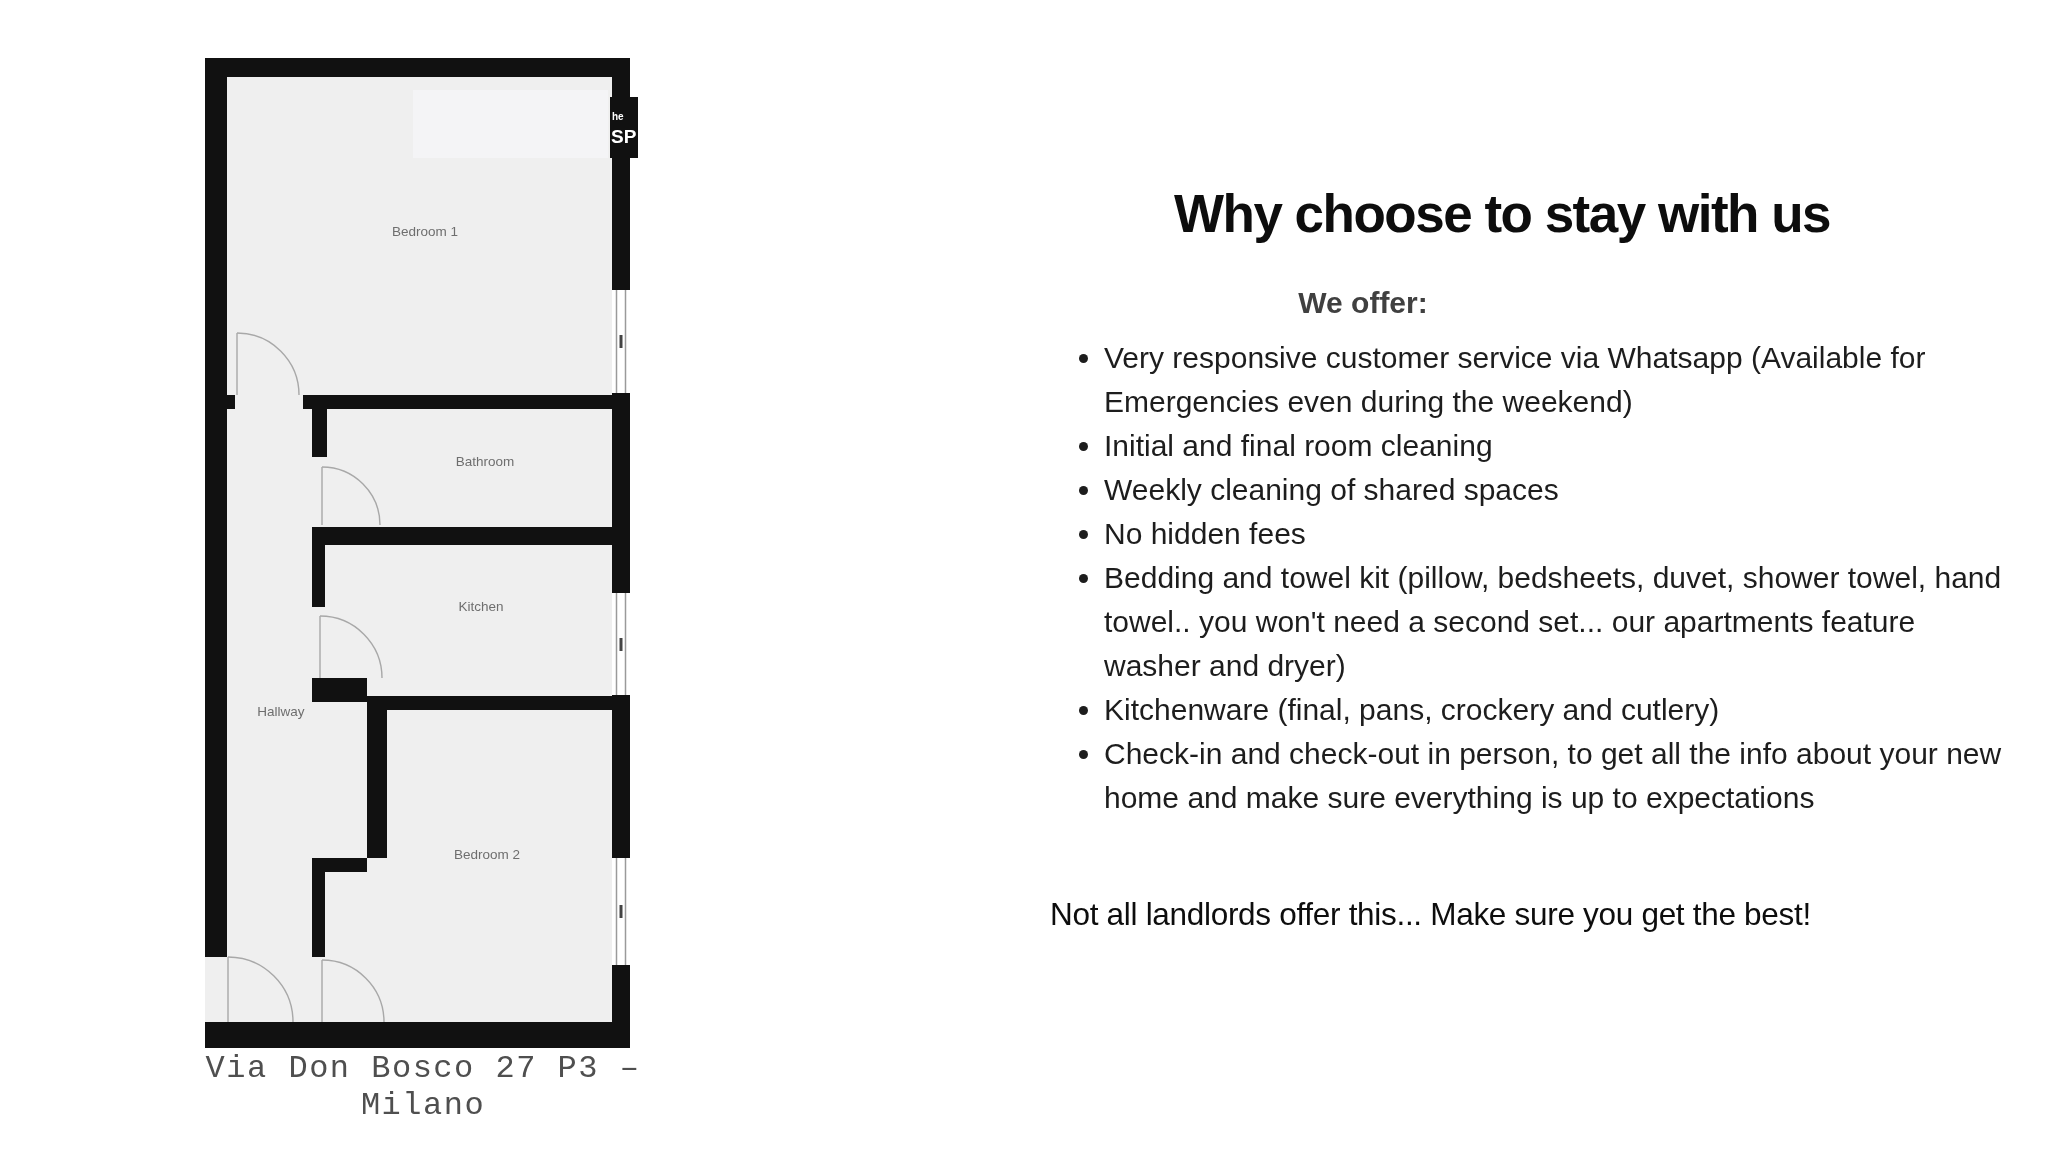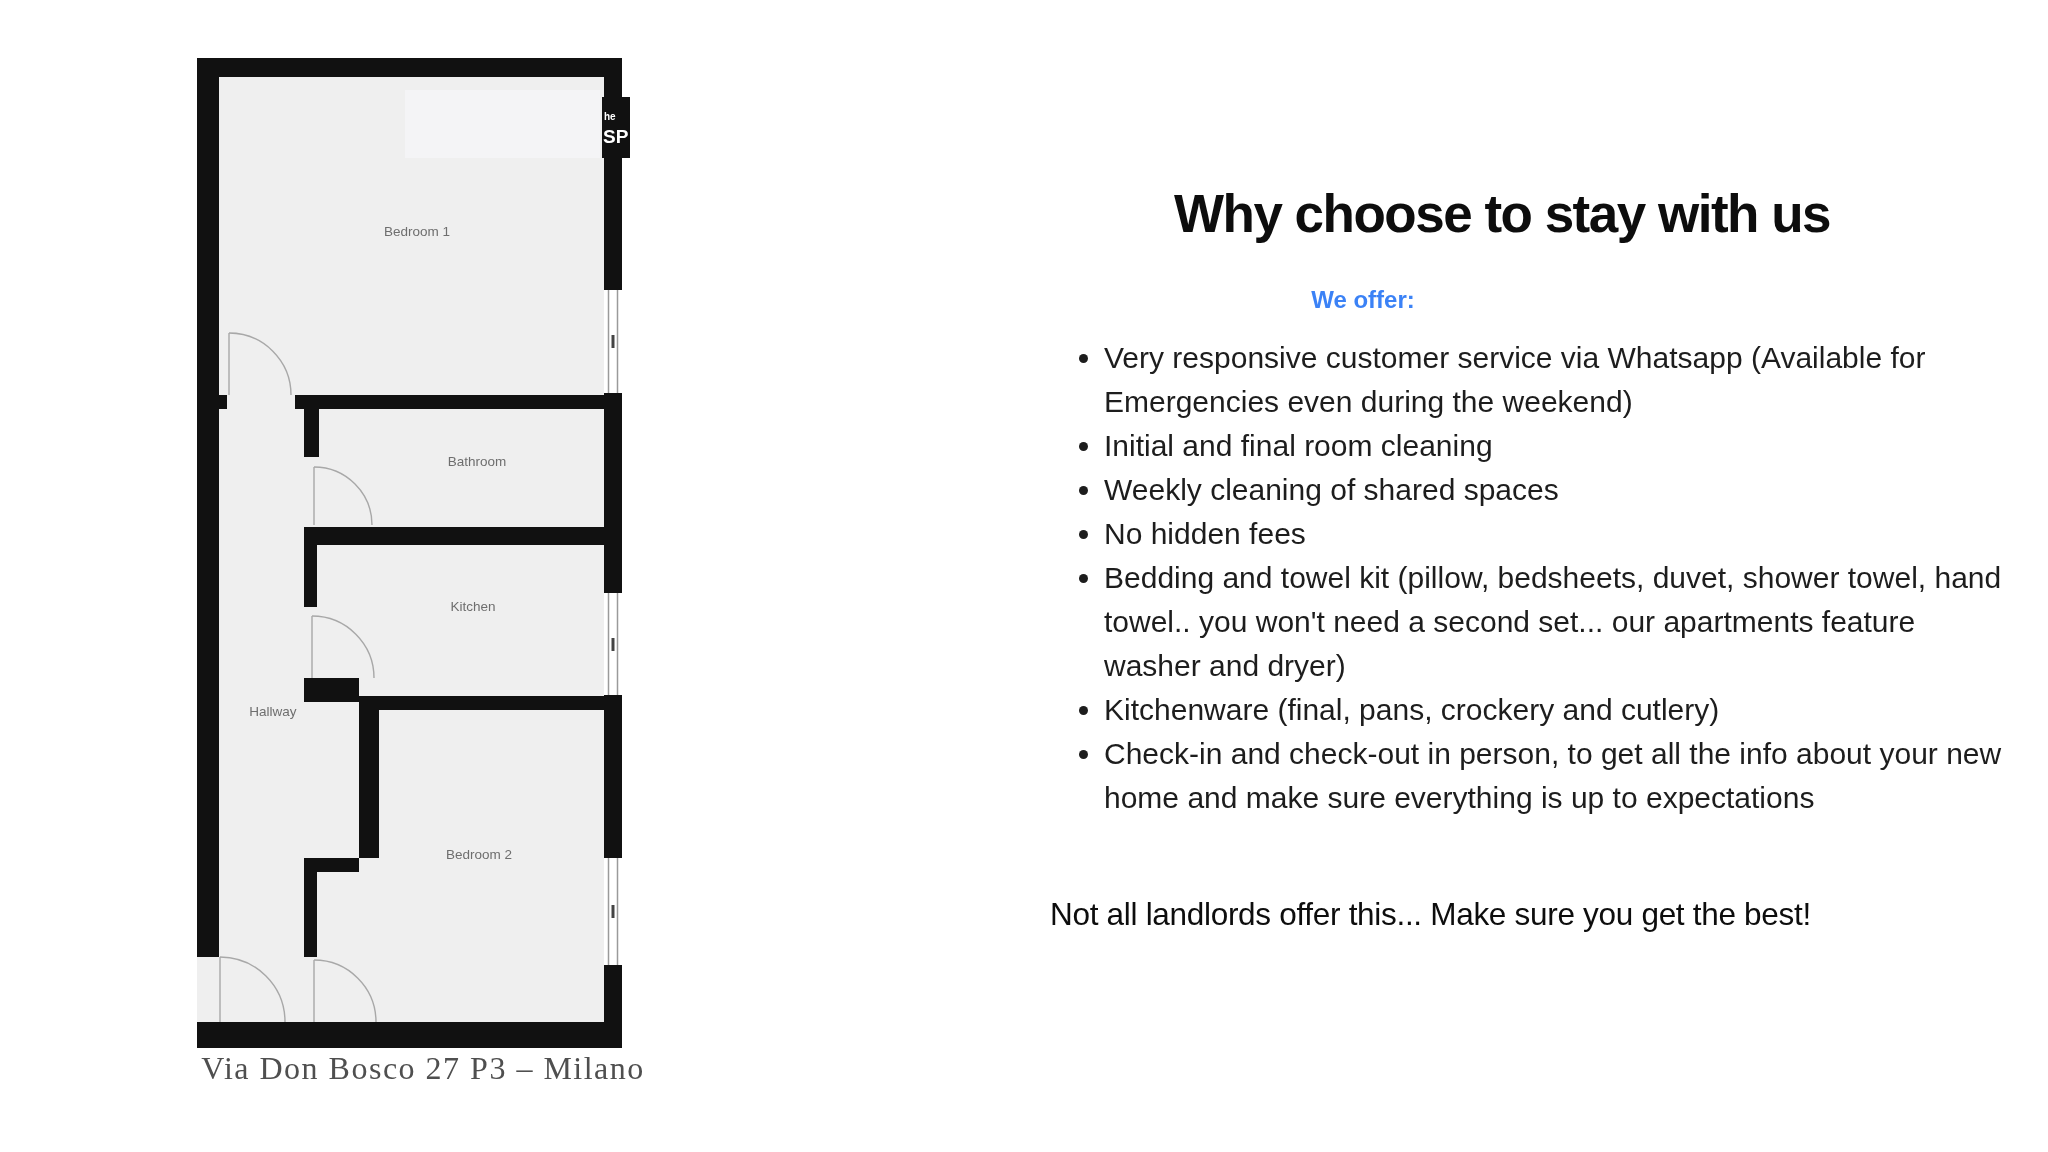--- a/index.html
+++ b/index.html
@@ -1,39 +1,39 @@
 <!DOCTYPE html>
 <html><head>
 <meta charset="utf-8">
 <style>
   html,body{margin:0;padding:0;}
   body{
     width:2048px;height:1152px;position:relative;background:#ffffff;
     font-family:"Liberation Sans", sans-serif;color:#1b1b1b;overflow:hidden;
   }
   
-  .plan-wrap{position:absolute;left:192px;top:50px;width:445px;height:1010px;}
+  .plan-wrap{position:absolute;left:200px;top:50px;width:445px;height:1010px;}
   .plan-caption{
     position:absolute;left:198px;top:1050px;width:450px;text-align:center;
-    font-family:Liberation Serif, serif;font-weight:normal;font-size:32px;
+    font-family:Liberation Mono, monospace;font-weight:normal;font-size:32px;
     color:#4f4f4f;letter-spacing:1.5px;
   }
   .room-label{
     font-family:"Liberation Sans", sans-serif;font-size:13.5px;fill:#6e6e6e;
   }
   .wm-small{font-family:"Liberation Sans", sans-serif;font-size:10px;fill:#ffffff;font-weight:bold;}
   .wm-big{font-family:"Liberation Sans", sans-serif;font-size:19px;fill:#ffffff;font-weight:bold;}
   
   .main-title{
     position:absolute;left:1048px;top:142px;width:908px;text-align:center;
     font-size:53px;font-weight:bold;color:#0d0d0d;letter-spacing:-1.5px;line-height:72px;
   }
   .offer-subtitle{
     position:absolute;left:1363px;top:286px;transform:translateX(-50%);
-    font-size:24px;font-weight:bold;color:#3b82f6;
+    font-size:30px;font-weight:bold;color:#404040;
   }
   .offer-list{
     position:absolute;left:1058px;top:324px;width:906px;margin:12px;
     padding:0 0 0 34px;list-style:disc outside;
     font-size:30px;line-height:44px;color:#1d1d1d;
   }
   .offer-list li{margin:0;padding:0;}
   .closing-line{
     position:absolute;left:1050px;top:896px;white-space:nowrap;
     font-size:31.5px;font-weight:normal;color:#0d0d0d;letter-spacing:-0.3px;

